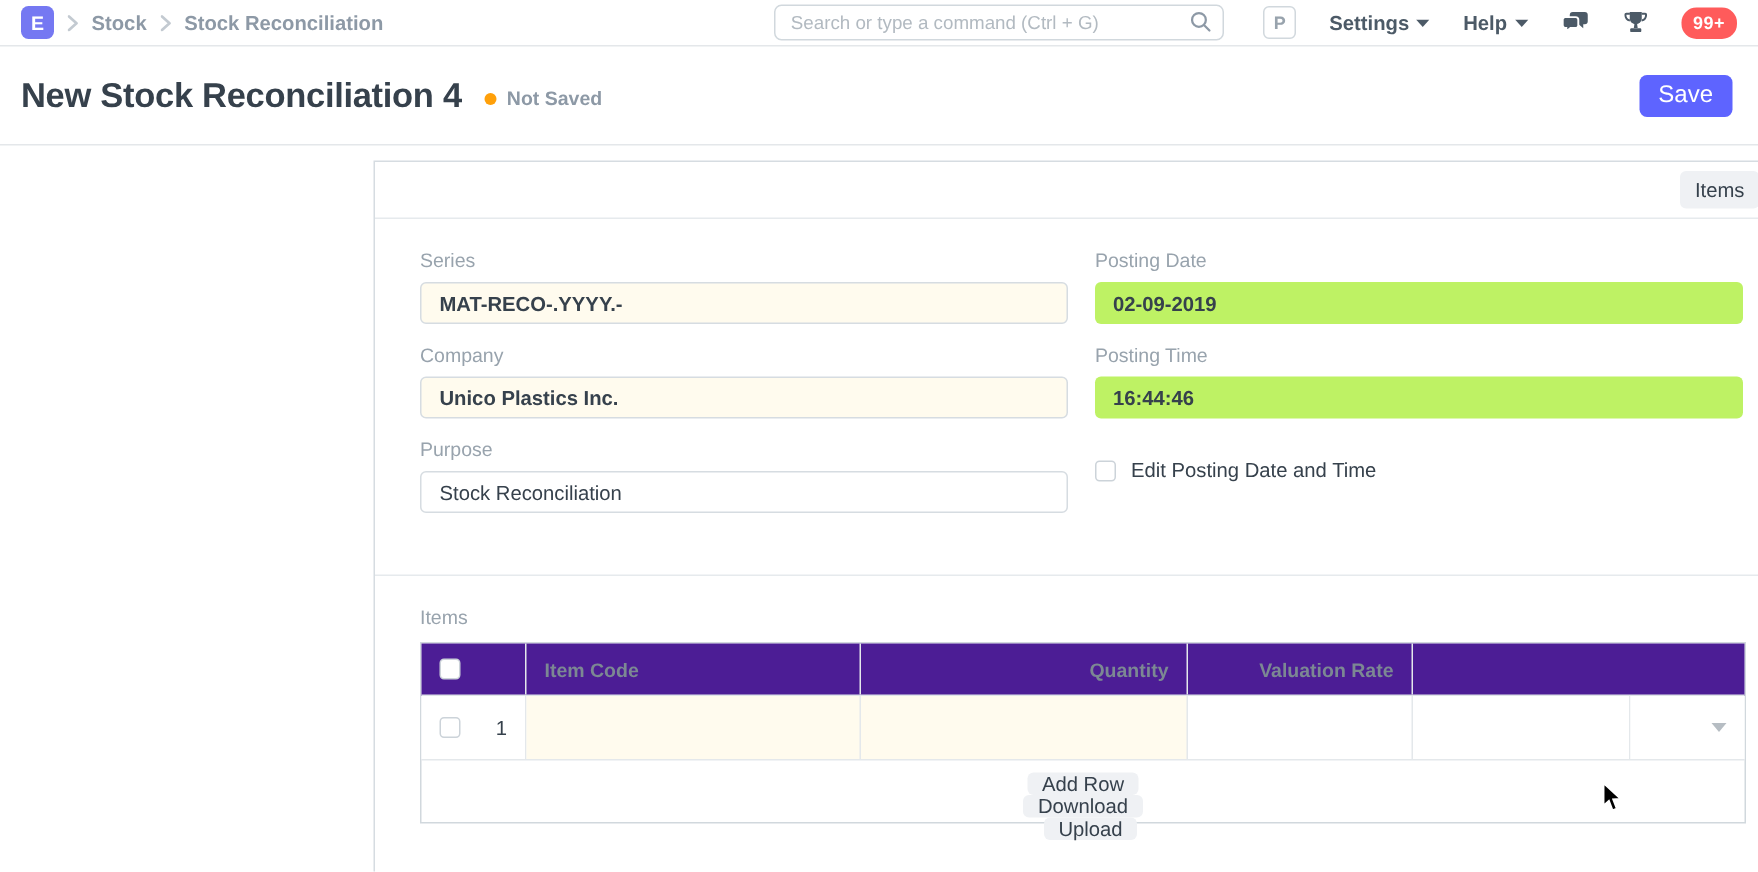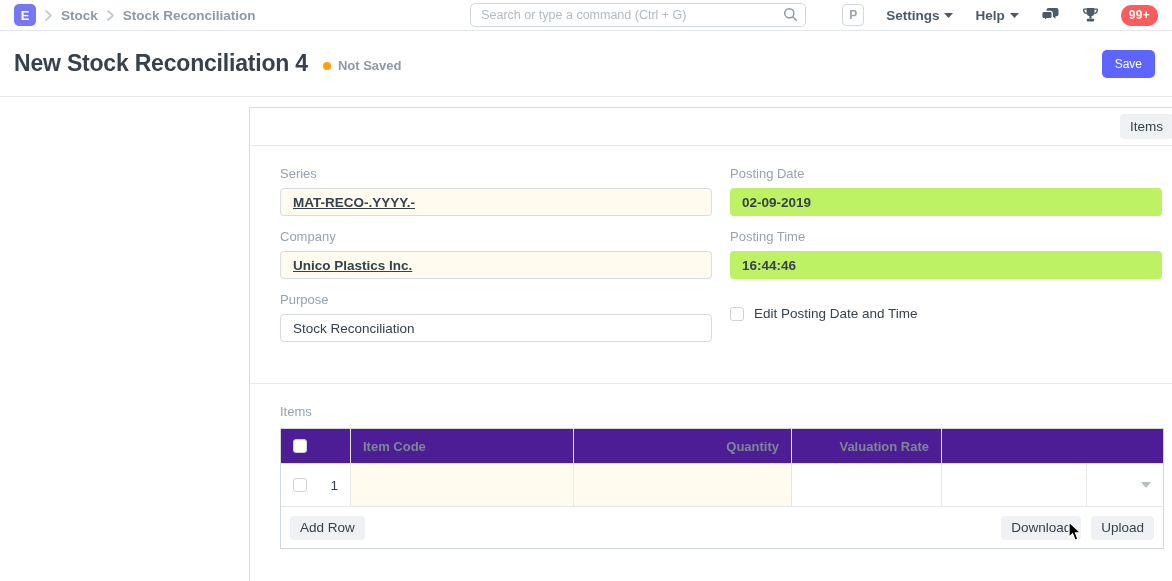--- a/index.html
+++ b/index.html
@@ -8,57 +8,57 @@
     background: #fff; color: #36414c;
     font-family: "Liberation Sans", sans-serif; font-size: 13.5px;
   }
 
   
   .navbar { height: 31px; border-bottom: 1px solid #e4e7ea; display: flex; align-items: center; padding: 0 14px; }
   .logo { width: 22px; height: 22px; background: #7578f2; border-radius: 5px; color: #fff;
           font-weight: 700; font-size: 13px; display: flex; align-items: center; justify-content: center; cursor: pointer; }
   .crumb-sep { display: flex; align-items: center; margin: 0 9px; }
   .crumb { color: #8d99a6; font-weight: 600; font-size: 13.5px; cursor: pointer; }
-  .search-wrap { margin-left: auto; position: relative; width: 336px; height: 24px; margin-right: 36px; }
+  .search-wrap { margin-left: auto; position: relative; width: 300px; height: 24px; margin-right: 26px; }
   .search-wrap input { width: 100%; height: 24px; border: 1px solid #d1d8dd; border-radius: 5px; padding: 0 28px 0 10px;
                        font-size: 12.5px; color: #36414c; outline: none; background: #fff; font-family: inherit; }
   .search-wrap input::placeholder { color: #b2bac1; }
   .search-icon { position: absolute; right: 8px; top: 4px; }
   .nav-right { display: flex; align-items: center; }
   .avatar { width: 22px; height: 22px; border: 1px solid #d1d8dd; border-radius: 4px; background: #fff;
             color: #98a3ad; font-weight: 600; font-size: 12px; display: flex; align-items: center; justify-content: center; cursor: pointer; }
   .nav-link { display: flex; align-items: center; gap: 5px; color: #4c5a67; font-weight: 600; font-size: 13.5px;
               margin-left: 22px; cursor: pointer; }
   .nav-icon { margin-left: 22px; display: flex; align-items: center; cursor: pointer; }
   .badge { margin-left: 22px; background: #ff5b5b; color: #fff; font-weight: 700; font-size: 12px;
            padding: 3px 8px 4px; border-radius: 10px; cursor: pointer; letter-spacing: 0.3px; }
 
   
   .page-head { height: 66px; border-bottom: 1px solid #e4e7ea; display: flex; align-items: center; padding: 0 17px 0 14px; }
   .page-title { font-size: 23px; font-weight: 700; color: #36414c; letter-spacing: -0.2px; }
   .indicator { display: flex; align-items: center; margin-left: 15px; margin-top: 4px; }
   .indicator .dot { width: 8px; height: 8px; border-radius: 50%; background: #ffa00a; margin-right: 7px; }
   .indicator .txt { color: #8d99a6; font-weight: 600; font-size: 13px; }
   .btn-primary { margin-left: auto; background: #5e64ff; color: #fff; border: none; border-radius: 5px;
-                 height: 28px; padding: 0 13px; font-size: 12px; font-family: inherit; cursor: pointer; }
+                 height: 28px; padding: 0 13px; font-size: 16px; font-family: inherit; cursor: pointer; }
 
   
   .form-card { position: absolute; left: 221px; top: 107px; width: 944px; height: 558px;
                background: #fff; border: 1px solid #d6dce1; margin-left: 28px; }
   .tab-row { height: 38px; border-bottom: 1px solid #e6eaed; display: flex; align-items: center; justify-content: flex-end; padding: 0 19px; }
   .btn-flat { background: #eff1f4; color: #36414c; border: none; border-radius: 4px; height: 25px;
               padding: 0 10px; font-size: 13.5px; font-family: inherit; cursor: pointer; }
 
   .section-1 { padding: 20px 30px 0; display: flex; gap: 18px; height: 238px; border-bottom: 1px solid #e6eaed; }
   .col { flex: 1; }
   .field { margin-bottom: 13px; }
   .field-label { color: #98a3ad; font-size: 13px; margin-bottom: 7px; }
   .control-input { width: 100%; height: 28px; border: 1px solid #d6dce1; border-radius: 4px; padding: 0 12px;
                    font-size: 13.5px; font-family: inherit; color: #36414c; outline: none; }
-  .control-input.reqd { background: #fffbee; font-weight: 700; text-decoration: underline; }
+  .control-input.reqd { background: #fffbee; font-weight: 700; }
   .control-readonly { width: 100%; height: 28px; background: #bef264; border-radius: 4px; padding: 0 12px;
                       font-weight: 700; font-size: 13.5px; display: flex; align-items: center; }
   .control-select { width: 100%; height: 28px; border: 1px solid #d6dce1; border-radius: 4px; padding: 0 12px;
                     font-size: 13.5px; display: flex; align-items: center; cursor: pointer; background: #fff; }
   .checkbox-row { display: flex; align-items: center; margin-top: 27px; cursor: pointer; }
   .checkbox { width: 14px; height: 14px; border: 1px solid #ccd3d9; border-radius: 3px; background: #fff; }
   .checkbox-row .cb-label { margin-left: 10px; font-size: 13.5px; color: #36414c; font-weight: 500; }
 
   .section-2 { padding: 20px 30px 0; }
   .grid-label { color: #98a3ad; font-size: 13px; margin-bottom: 9px; }
@@ -69,21 +69,21 @@
   .cell { display: flex; align-items: center; padding: 0 12px; border-right: 1px solid #e4e8eb; }
   .cell:last-child { border-right: none; }
   .cell.right { justify-content: flex-end; text-align: right; }
   .data-row { border-bottom: 1px solid #e4e8eb; }
   .data-row .cell { height: 42px; background: #fff; }
   .data-row .cell.mand { background: #fffbee; }
   .row-check-cell { justify-content: space-between; }
   .row-idx { color: #36414c; font-size: 13.5px; }
   .caret-down { width: 0; height: 0; border-left: 5px solid transparent; border-right: 5px solid transparent;
                 border-top: 6px solid #b6bdc3; margin-left: auto; cursor: pointer; }
-  .grid-footer { display: flex; align-items: center; padding: 8px 9px; height: 41px; }
+  .grid-footer { display: flex; align-items: center; padding: 8px 9px; height: 41px; flex-direction: column; }
   .grid-footer .spacer { flex: 1; }
   .grid-footer .btn-flat { height: 24px; }
   .grid-footer .btn-flat + .btn-flat { margin-left: 10px; }
 
   .mouse-cursor { position: absolute; left: 1068px; top: 521px; pointer-events: none; z-index: 50; }
 </style>
 </head>
 <body>
 
 <div class="navbar">

